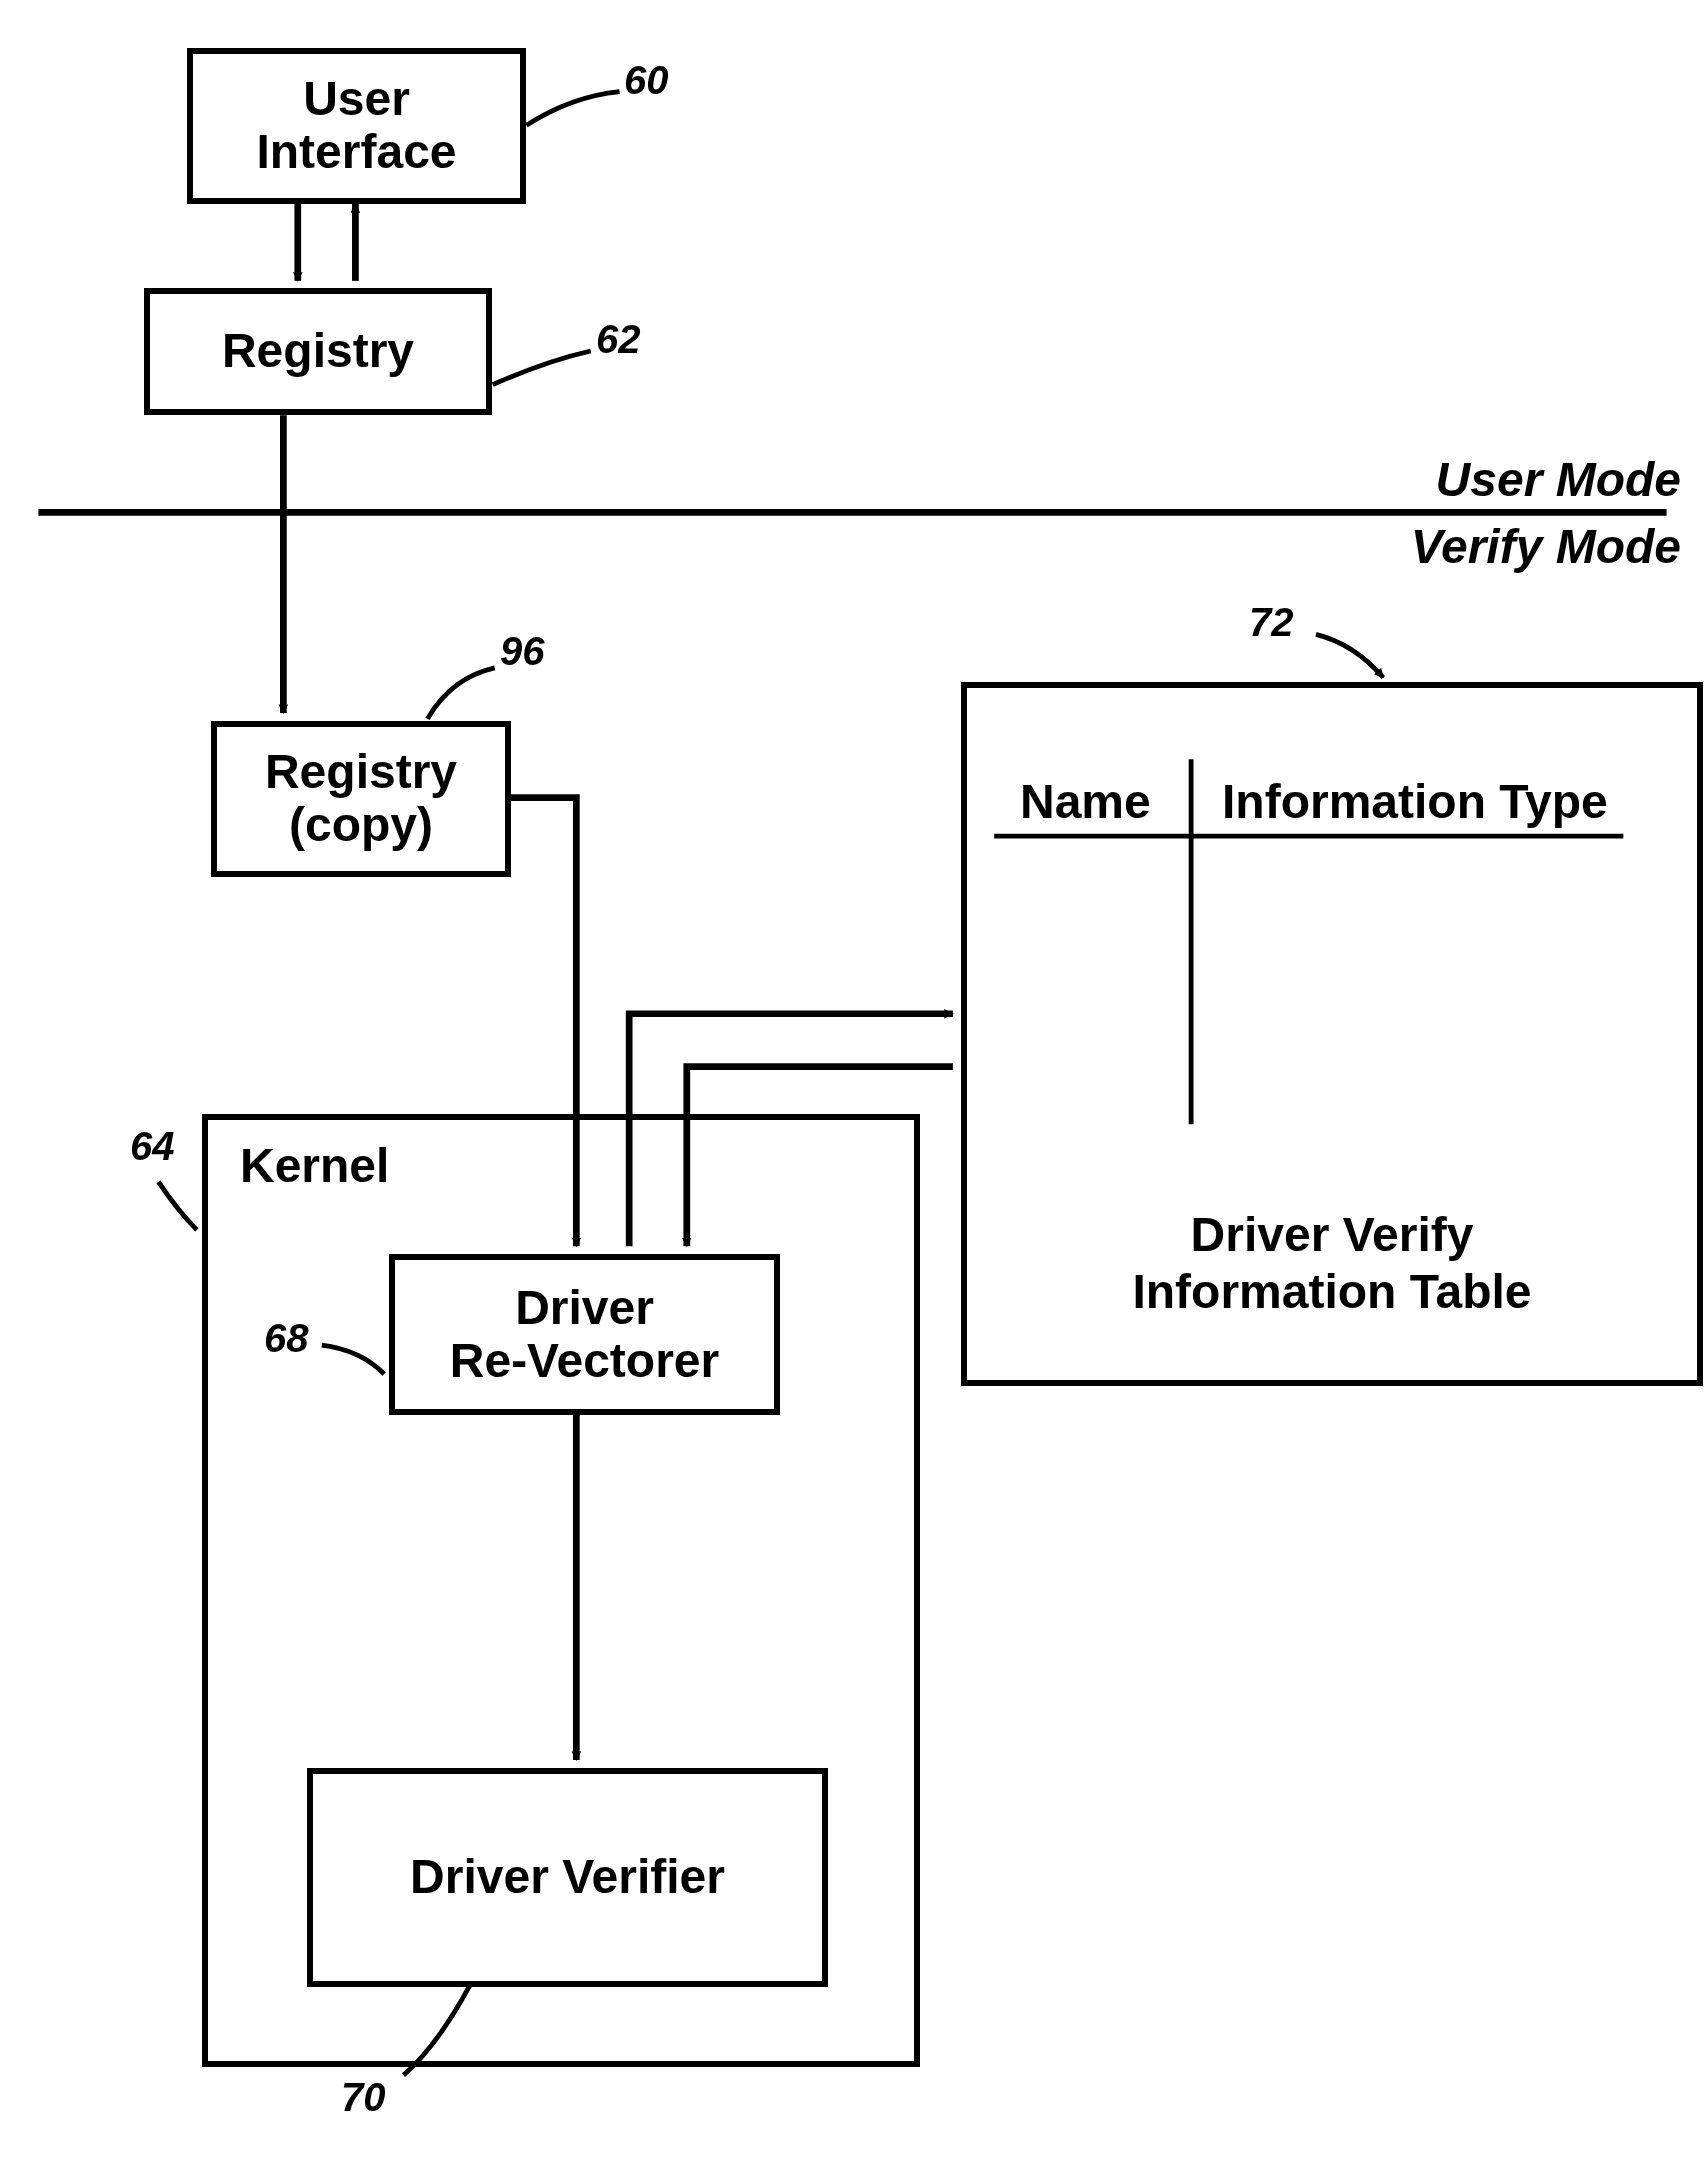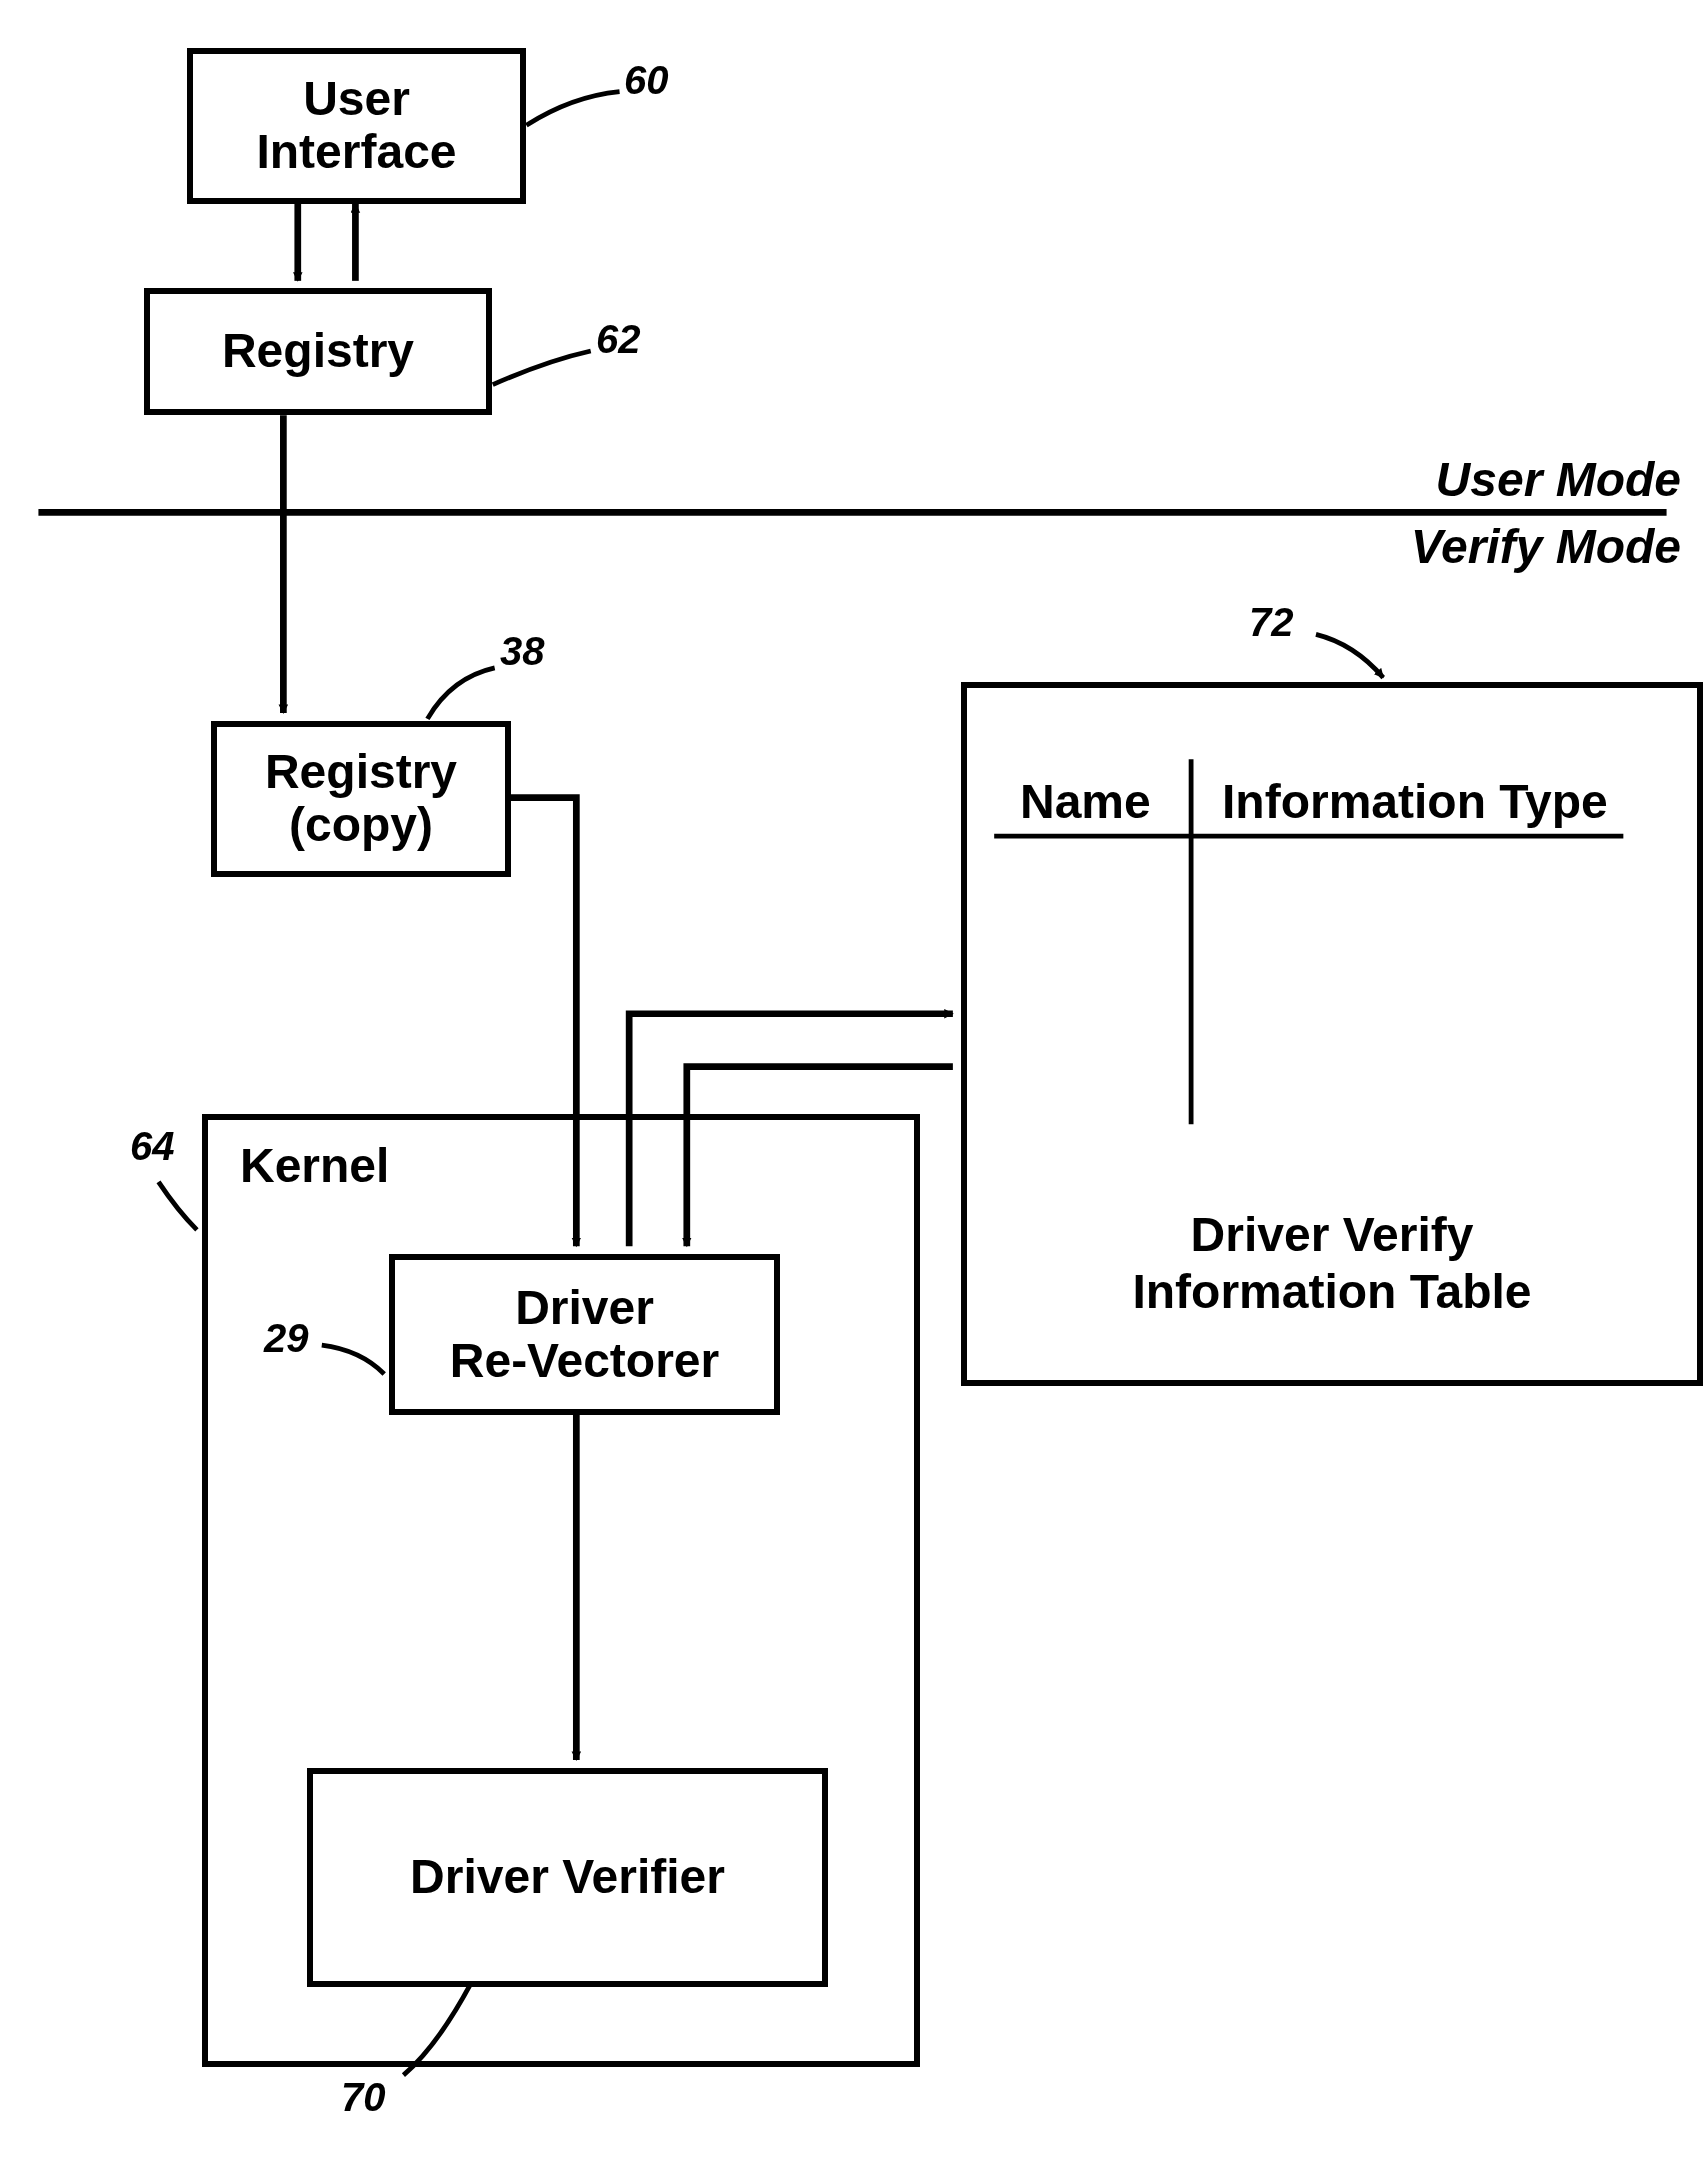--- a/index.html
+++ b/index.html
@@ -38,23 +38,23 @@
     <div class="tblhdr" style="left:255px;top:86px;">Information Type</div>
     <div class="tblcap" style="left:0;top:519px;">Driver Verify</div>
     <div class="tblcap" style="left:0;top:576px;">Information Table</div>
   </div>
 
   <div class="mode-label" style="left:1345px;top:452px;width:336px;">User Mode</div>
   <div class="mode-label" style="left:1345px;top:519px;width:336px;">Verify Mode</div>
 
   <div class="ref" style="left:624px;top:58px;">60</div>
   <div class="ref" style="left:596px;top:317px;">62</div>
-  <div class="ref" style="left:500px;top:629px;">38</div>
+  <div class="ref" style="left:500px;top:629px;">96</div>
   <div class="ref" style="left:130px;top:1124px;">64</div>
-  <div class="ref" style="left:264px;top:1316px;">29</div>
+  <div class="ref" style="left:264px;top:1316px;">68</div>
   <div class="ref" style="left:341px;top:2075px;">70</div>
   <div class="ref" style="left:1249px;top:600px;">72</div>
 
   <svg width="1705" height="2162" viewBox="0 0 1775 2250">
     <defs>
       <marker id="arrow" markerWidth="12" markerHeight="12" refX="9" refY="5" orient="auto" markerUnits="userSpaceOnUse">
         <path d="M0,0 L10,5 L0,10 Z" fill="#000"></path>
       </marker>
     </defs>
 

